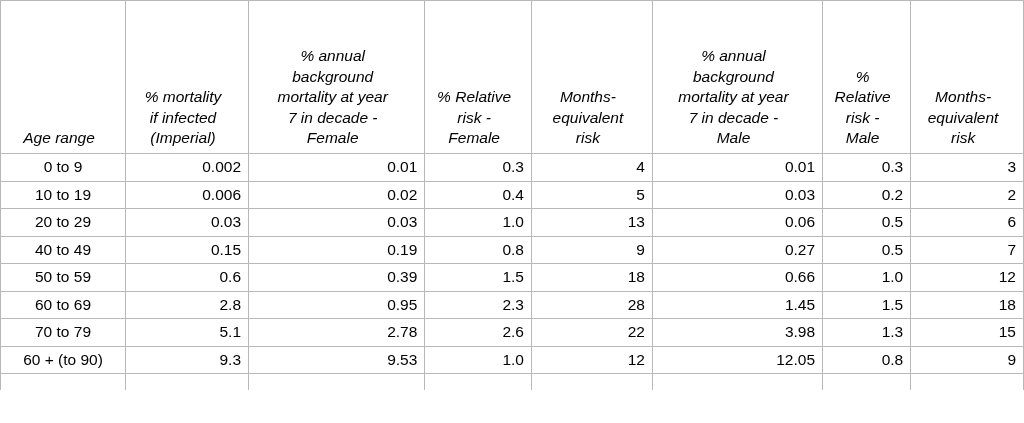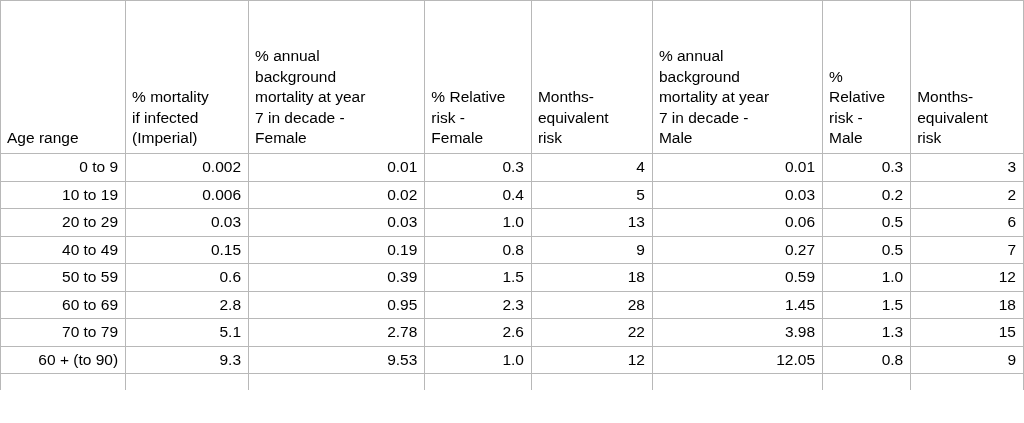--- a/index.html
+++ b/index.html
@@ -28,41 +28,42 @@
   table.grid td, table.grid th {
     border: 1px solid #b8b8b8;
     padding: 0;
     vertical-align: bottom;
     font-weight: normal;
   }
   
   tr.header-row th {
     height: 148px;
     vertical-align: bottom;
-    text-align: left;
+    text-align: center;
     line-height: 1.33;
     padding: 0 14px 4px 6px;
     font-size: 15.5px;
+    font-style: italic;
   }
   th.hdr-left {
     text-align: left;
     padding-left: 7px;
     margin-top: 12px;
   }
   th.topline {
     border-top: 3px solid #2f6b3c;
   }
   tr.data-row td {
     height: 26.5px;
     line-height: 26.5px;
     font-size: 15.5px;
     padding: 0 7px 0 7px;
   }
   td.label-cell {
-    text-align: right;
+    text-align: center;
   }
   td.num {
     text-align: right;
   }
   tr.tail-row td {
     height: 16px;
     border-top: 1px solid #b8b8b8;
     border-bottom: none;
   }
   tr.tail-row td.first {
@@ -179,21 +180,21 @@
         <td class="num">0.27</td>
         <td class="num">0.5</td>
         <td class="num">7</td>
       </tr>
       <tr class="data-row">
         <td class="label-cell">50 to 59</td>
         <td class="num">0.6</td>
         <td class="num">0.39</td>
         <td class="num">1.5</td>
         <td class="num">18</td>
-        <td class="num">0.59</td>
+        <td class="num">0.66</td>
         <td class="num">1.0</td>
         <td class="num">12</td>
       </tr>
       <tr class="data-row">
         <td class="label-cell">60 to 69</td>
         <td class="num">2.8</td>
         <td class="num">0.95</td>
         <td class="num">2.3</td>
         <td class="num">28</td>
         <td class="num">1.45</td>

